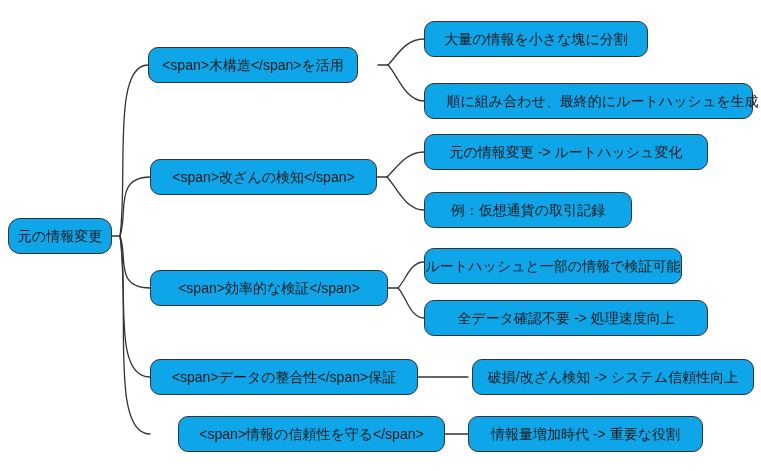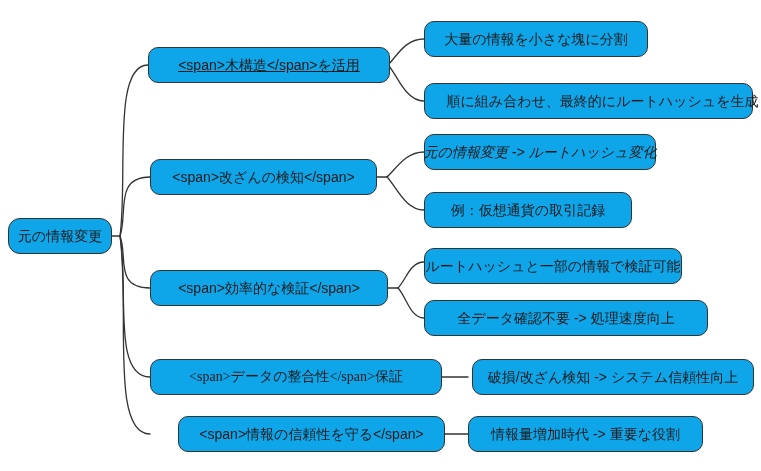--- a/index.html
+++ b/index.html
@@ -67,28 +67,28 @@
     <path class="edge" d="M388,288 L398,288"></path>
     <path class="edge" d="M398,288 C406,280 410,262 424,262"></path>
     <path class="edge" d="M398,288 C406,296 410,318 424,318"></path>
 
     <path class="edge" d="M418,377 L468,377"></path>
     <path class="edge" d="M417,434 L468,434"></path>
   </svg>
 
   <div class="node root" style="left:8px; top:218px; width:104px;">元の情報変更</div>
 
-  <div class="node" style="left:148px; top:47px; width:242px;text-decoration:underline;">&lt;span&gt;木構造&lt;/span&gt;を活用</div>
+  <div class="node" style="left:148px; top:47px; width:210px;">&lt;span&gt;木構造&lt;/span&gt;を活用</div>
   <div class="node" style="left:150px; top:159px; width:227px;">&lt;span&gt;改ざんの検知&lt;/span&gt;</div>
   <div class="node" style="left:150px; top:270px; width:238px;">&lt;span&gt;効率的な検証&lt;/span&gt;</div>
-  <div class="node" style="left:150px; top:359px; width:292px;font-family:Liberation Serif, serif;">&lt;span&gt;データの整合性&lt;/span&gt;保証</div>
+  <div class="node" style="left:150px; top:359px; width:268px;">&lt;span&gt;データの整合性&lt;/span&gt;保証</div>
   <div class="node" style="left:150px; top:416px; width:267px;margin-left:28px;">&lt;span&gt;情報の信頼性を守る&lt;/span&gt;</div>
 
   <div class="node" style="left:424px; top:21px; width:224px;">大量の情報を小さな塊に分割</div>
   <div class="node" style="left:424px; top:83px; width:329px;padding-left:28px;">順に組み合わせ、最終的にルートハッシュを生成</div>
-  <div class="node" style="left:424px; top:134px; width:232px;font-style:italic;">元の情報変更 -&gt; ルートハッシュ変化</div>
+  <div class="node" style="left:424px; top:134px; width:284px;">元の情報変更 -&gt; ルートハッシュ変化</div>
   <div class="node" style="left:424px; top:192px; width:208px;">例：仮想通貨の取引記録</div>
   <div class="node" style="left:424px; top:248px; width:258px;">ルートハッシュと一部の情報で検証可能</div>
   <div class="node" style="left:424px; top:300px; width:284px;">全データ確認不要 -&gt; 処理速度向上</div>
   <div class="node" style="left:448px; top:359px; width:282px;margin-left:24px;">破損/改ざん検知 -&gt; システム信頼性向上</div>
   <div class="node" style="left:468px; top:416px; width:235px;">情報量増加時代 -&gt; 重要な役割</div>
 
 </div>
 
 </body></html>

